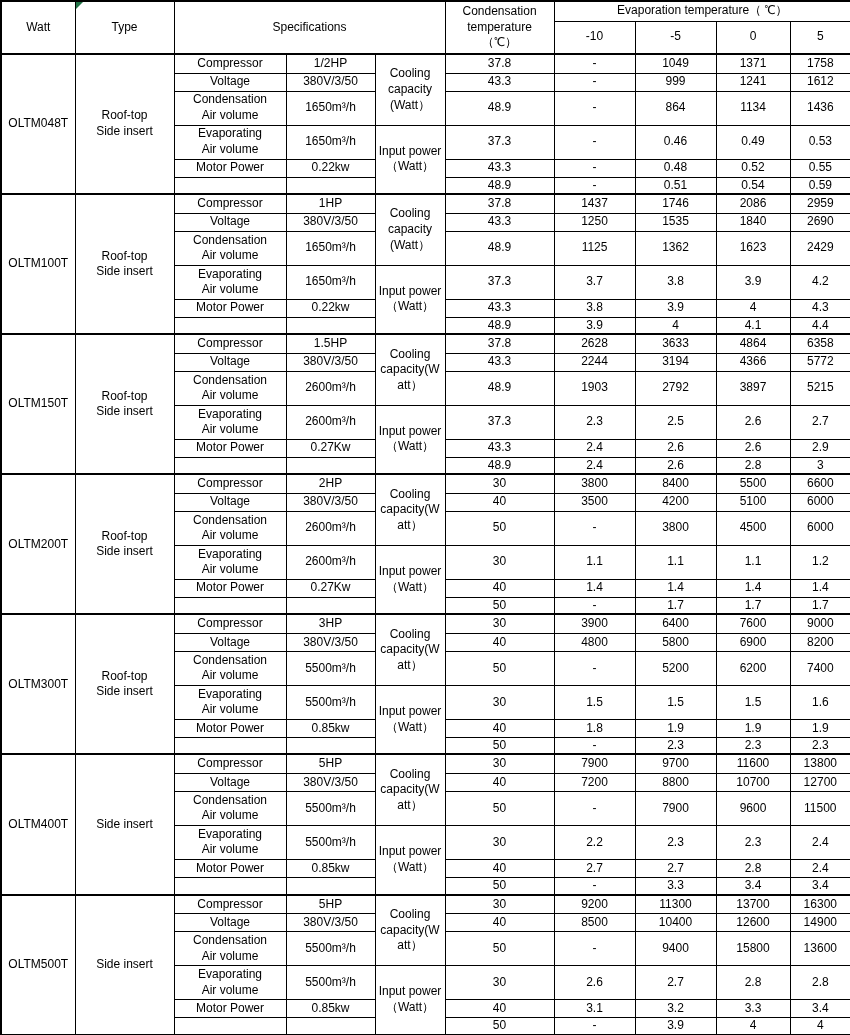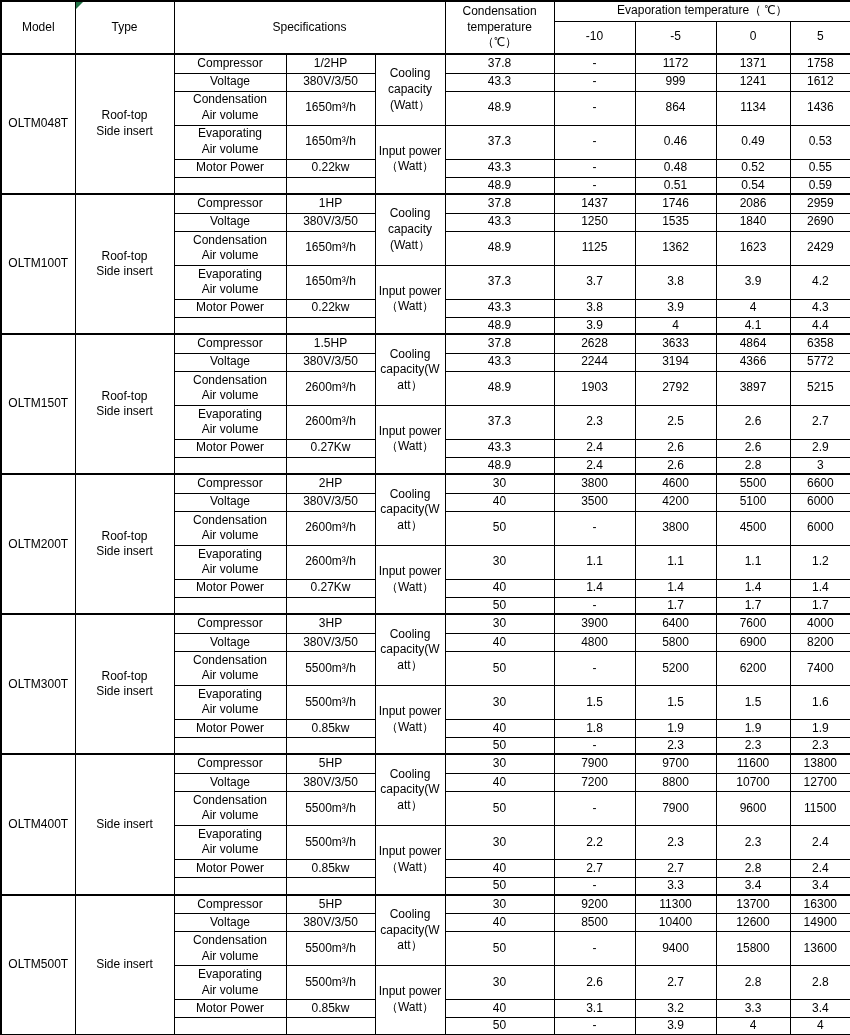--- a/index.html
+++ b/index.html
@@ -33,21 +33,21 @@
     <col style="width:70px">
       <col style="width:109px">
       <col style="width:81px">
       <col style="width:81px">
     <col style="width:74px">
       <col style="width:61px">
   </colgroup>
 
   <tbody>
       <tr class="h1">
-    <th rowspan="2">Model</th>
+    <th rowspan="2">Watt</th>
     <th rowspan="2" class="typeCell"><span class="tri"></span><span>Type</span></th>
     <th rowspan="2" colspan="3">Specifications</th>
     <th rowspan="2">Condensation
 temperature
 （℃）</th>
     <th colspan="4">Evaporation temperature（ ℃）</th>
   </tr>
   <tr class="h2">
     <th>-10</th>
     <th>-5</th>
@@ -59,21 +59,21 @@
     <td rowspan="6">OLTM048T</td>
     <td rowspan="6">Roof-top
 Side insert</td>
     <td>Compressor</td>
     <td>1/2HP</td>
     <td rowspan="3">Cooling
 capacity
 (Watt）</td>
     <td>37.8</td>
     <td>-</td>
-    <td>1172</td>
+    <td>1049</td>
     <td>1371</td>
     <td>1758</td>
   </tr>
   <tr class="r2">
     <td>Voltage</td>
     <td>380V/3/50</td>
     <td>43.3</td>
     <td>-</td>
     <td>999</td>
     <td>1241</td>
@@ -254,21 +254,21 @@
     <td rowspan="6">OLTM200T</td>
     <td rowspan="6">Roof-top
 Side insert</td>
     <td>Compressor</td>
     <td>2HP</td>
     <td rowspan="3">Cooling
 capacity(W
 att）</td>
     <td>30</td>
     <td>3800</td>
-    <td>4600</td>
+    <td>8400</td>
     <td>5500</td>
     <td>6600</td>
   </tr>
   <tr class="r2">
     <td>Voltage</td>
     <td>380V/3/50</td>
     <td>40</td>
     <td>3500</td>
     <td>4200</td>
     <td>5100</td>
@@ -321,21 +321,21 @@
 Side insert</td>
     <td>Compressor</td>
     <td>3HP</td>
     <td rowspan="3">Cooling
 capacity(W
 att）</td>
     <td>30</td>
     <td>3900</td>
     <td>6400</td>
     <td>7600</td>
-    <td>4000</td>
+    <td>9000</td>
   </tr>
   <tr class="r2">
     <td>Voltage</td>
     <td>380V/3/50</td>
     <td>40</td>
     <td>4800</td>
     <td>5800</td>
     <td>6900</td>
     <td>8200</td>
   </tr>

